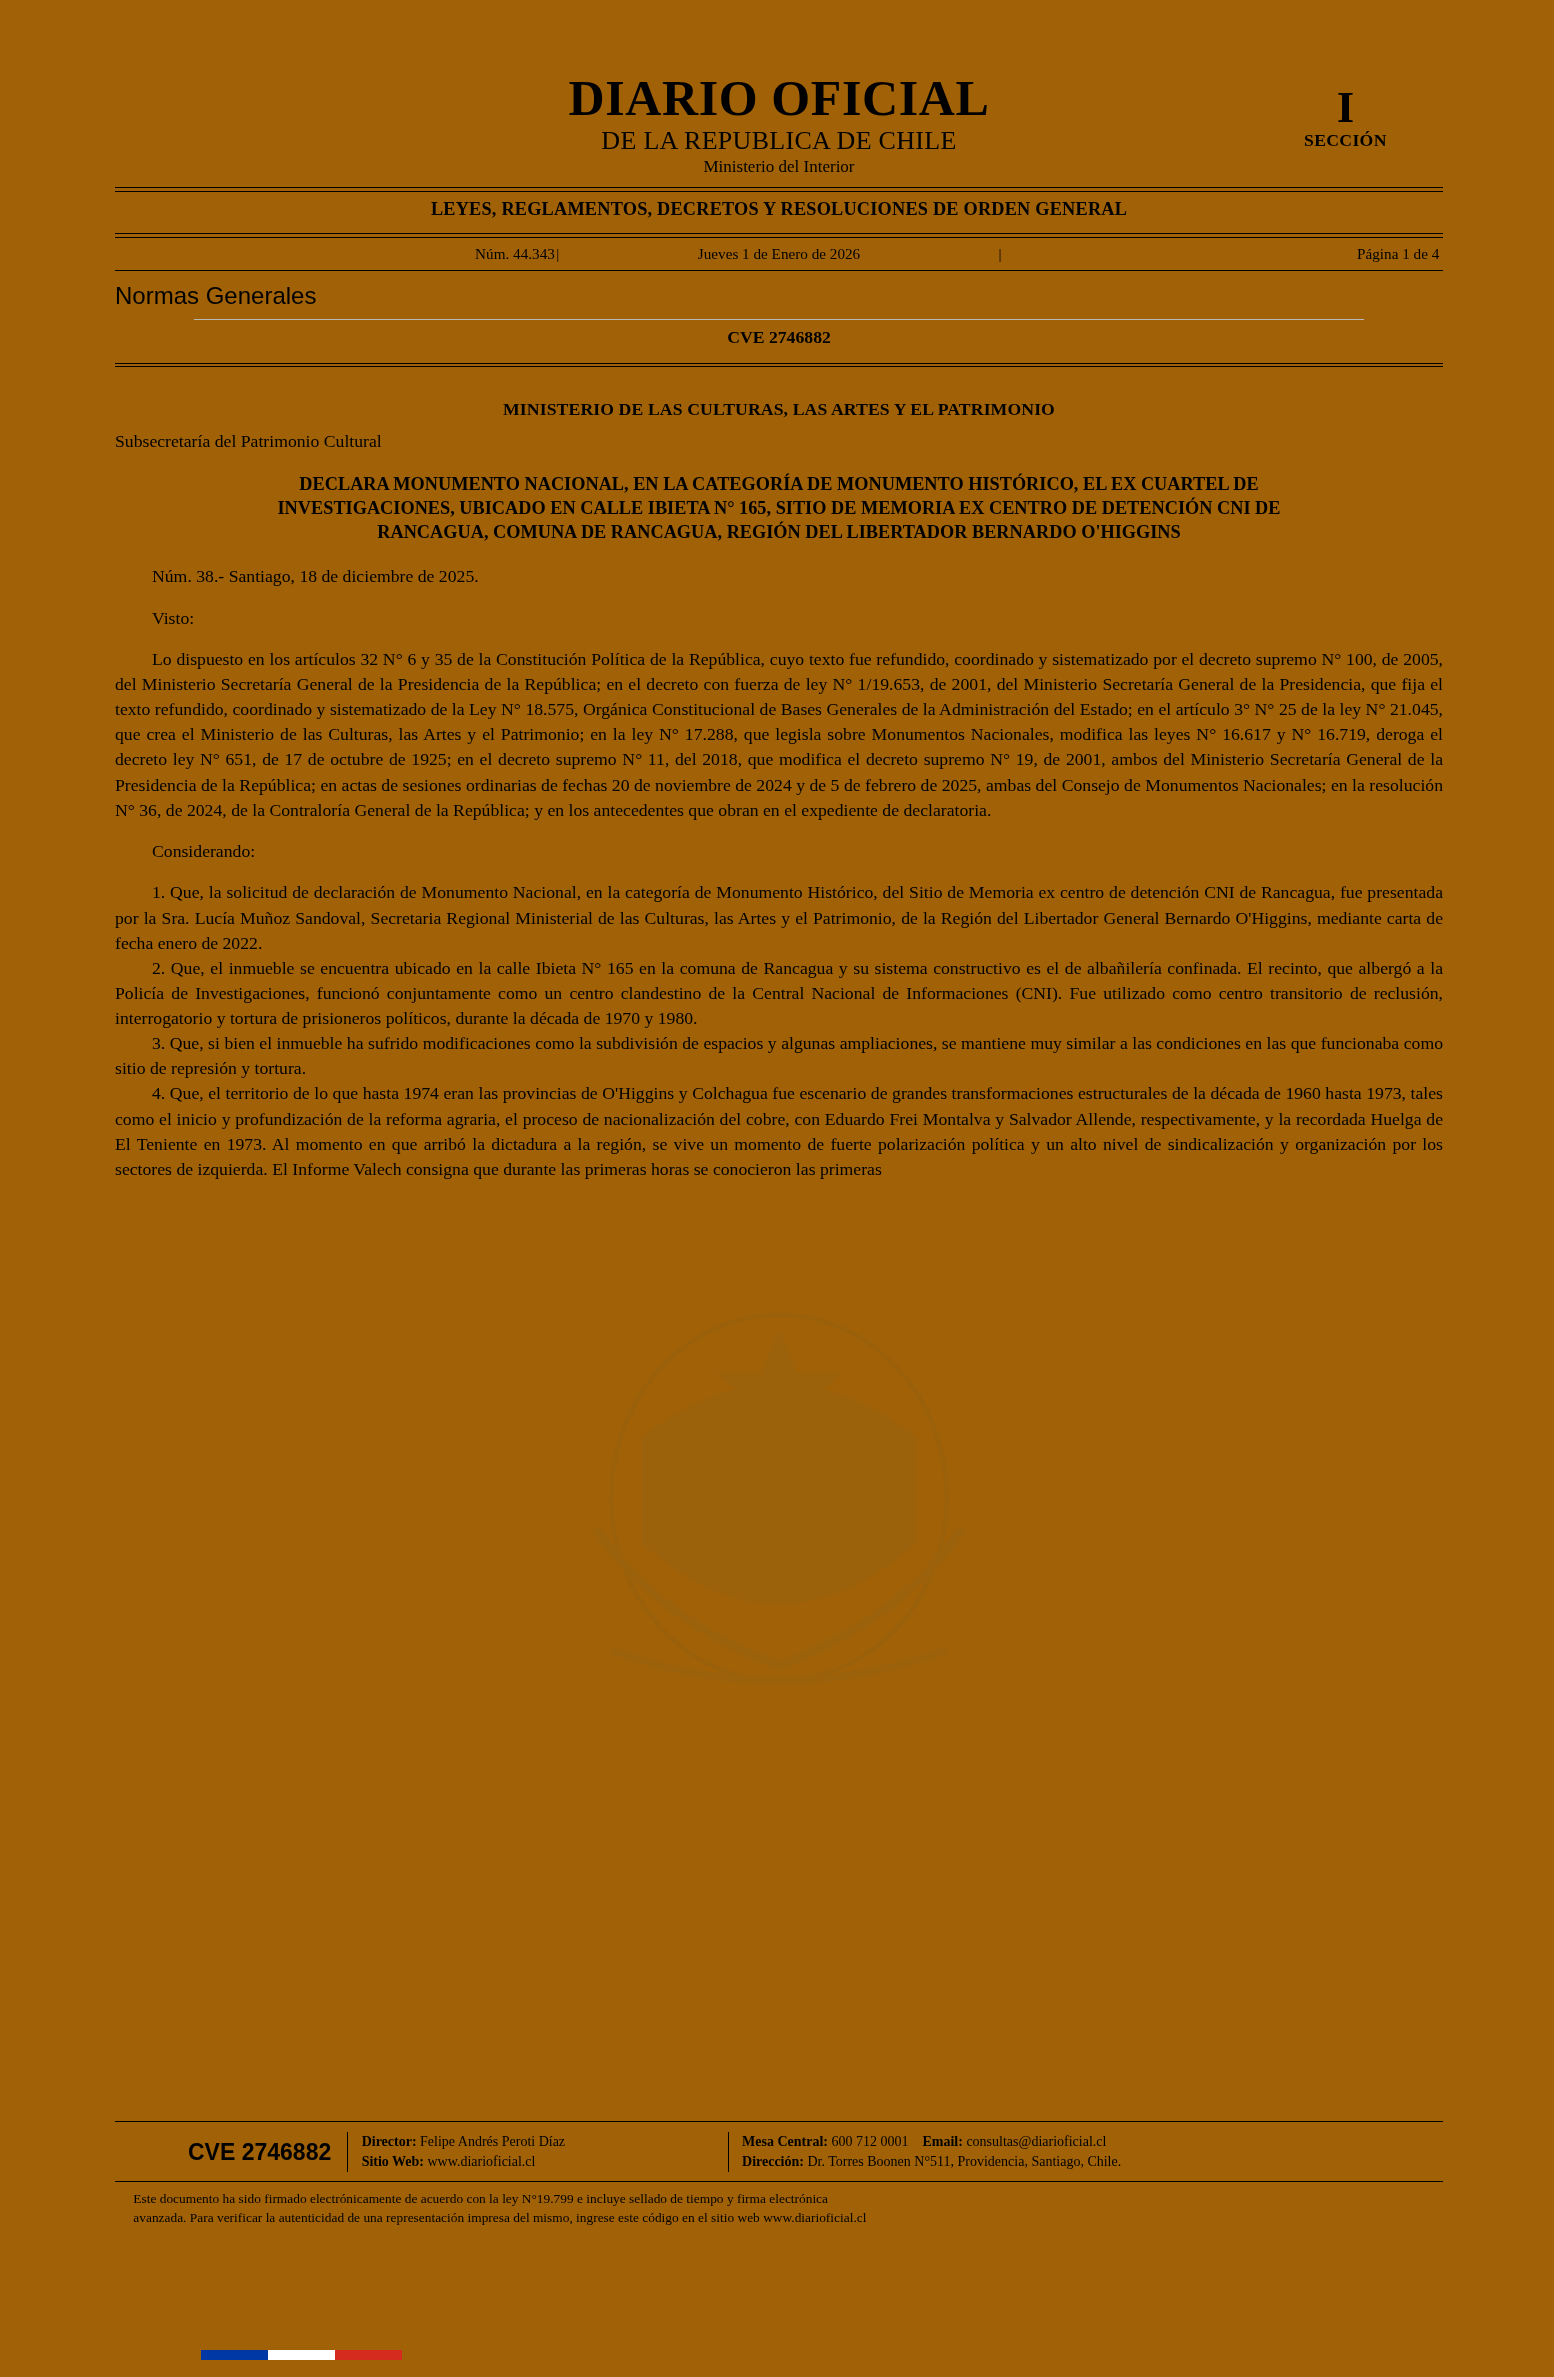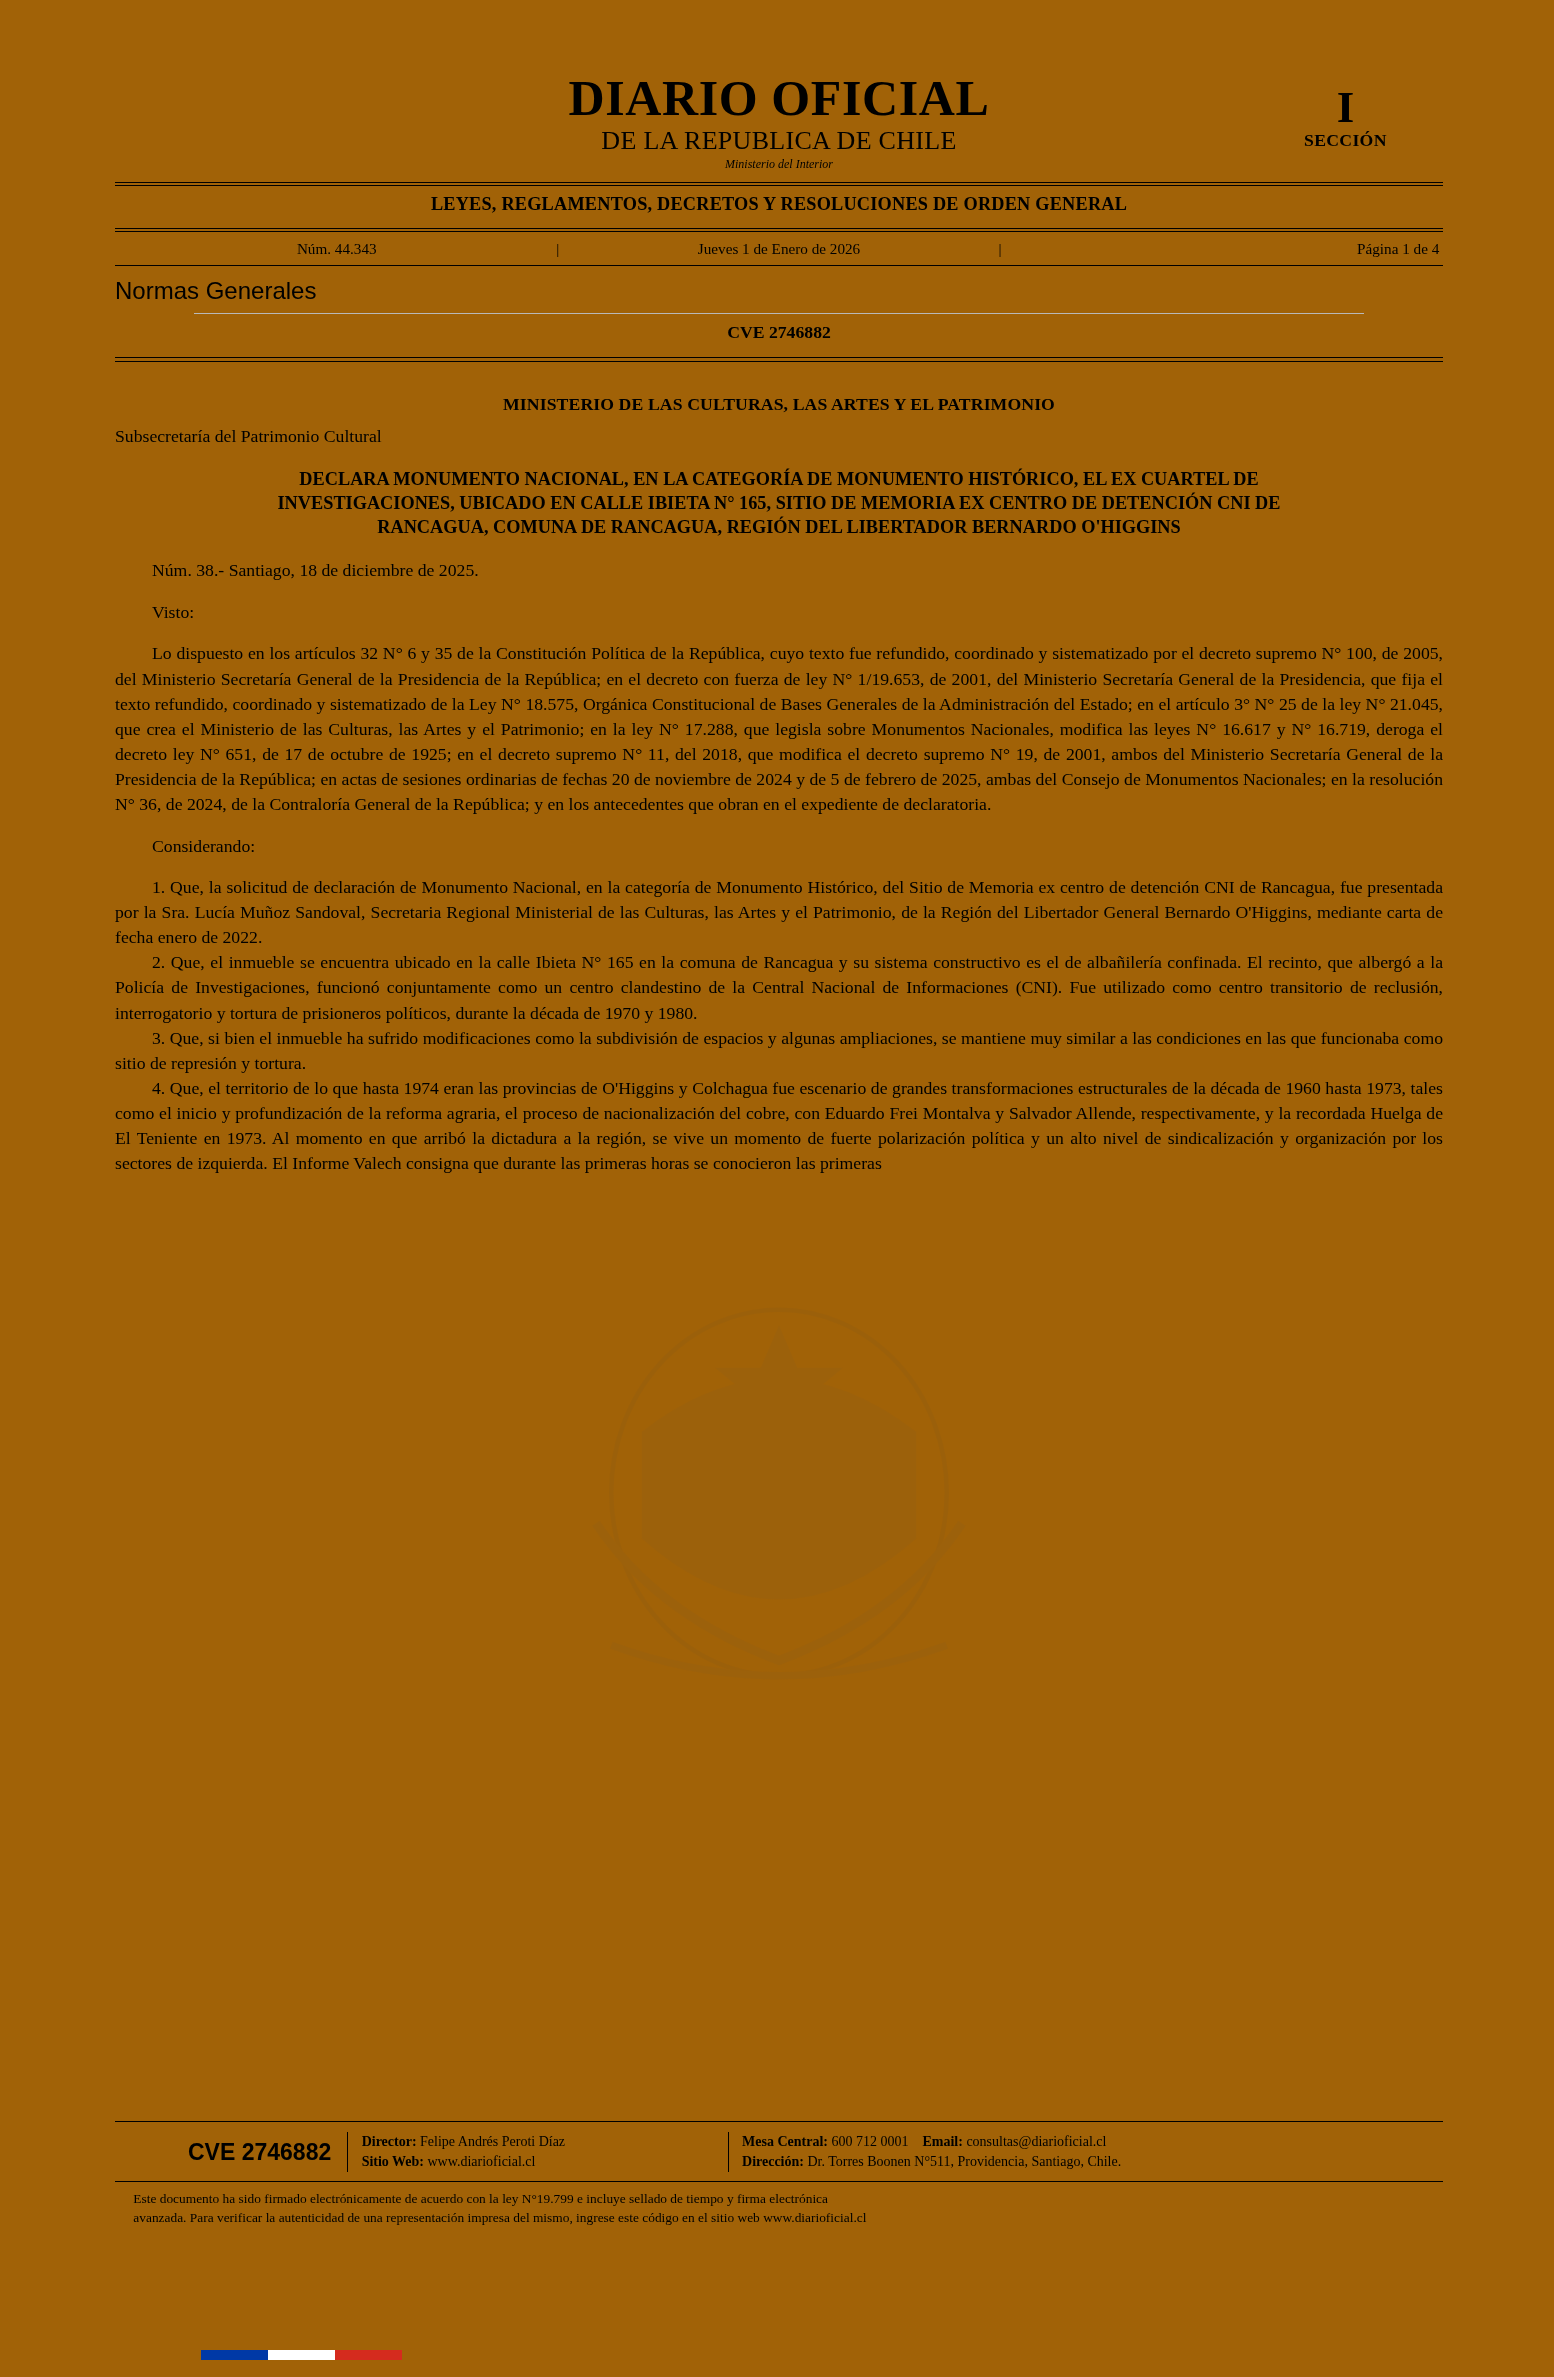--- a/index.html
+++ b/index.html
@@ -42,24 +42,23 @@
     line-height: 1.0;
     margin: 0 0 3.7px 0;
   }
   .masthead-sub1 {
     font-size: 26px;
     letter-spacing: 0.3px;
     line-height: 1.1;
     margin: 0 0 2.4px 0;
   }
   .masthead-sub2 {
-    font-size: 12px;
+    font-size: 17px;
     line-height: 1.1;
     margin: 0;
-    font-style: italic;
   }
   .seccion-block {
     position: absolute;
     right: 6.1px;
     top: 13.4px;
     width: 183px;
     text-align: center;
   }
   .seccion-roman {
     font-size: 45px;
@@ -99,21 +98,21 @@
 
   .issueline {
     display: flex;
     align-items: center;
     font-size: 15.2px;
     padding: 7.3px 3.7px 7.3px 3.7px;
   }
   .issueline .col {
     flex: 1;
   }
-  .issueline .left { text-align: center; }
+  .issueline .left { text-align: right; }
   .issueline .center { text-align: center; }
   .issueline .right { text-align: right; }
   .issueline .sep {
     width: 6.1px;
     text-align: center;
     color: #000;
   }
 
   .normas {
     font-size: 24px;

